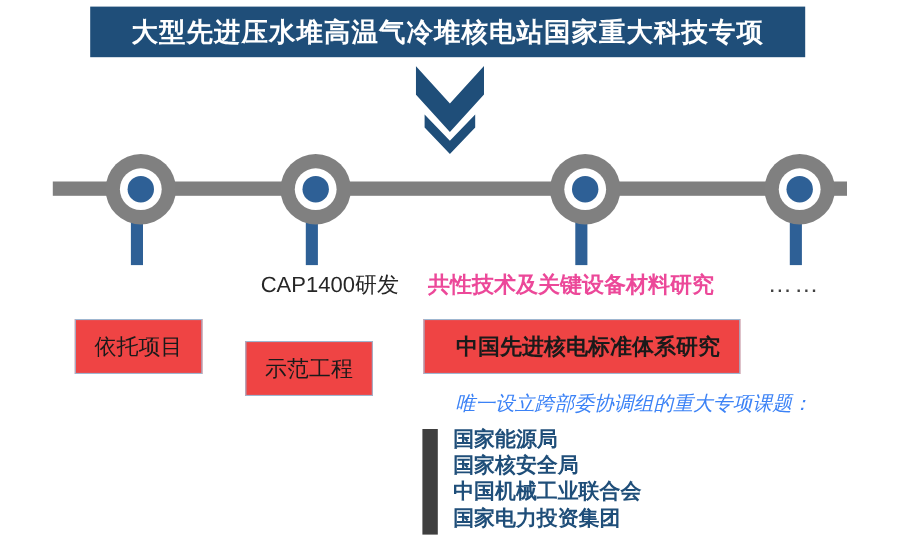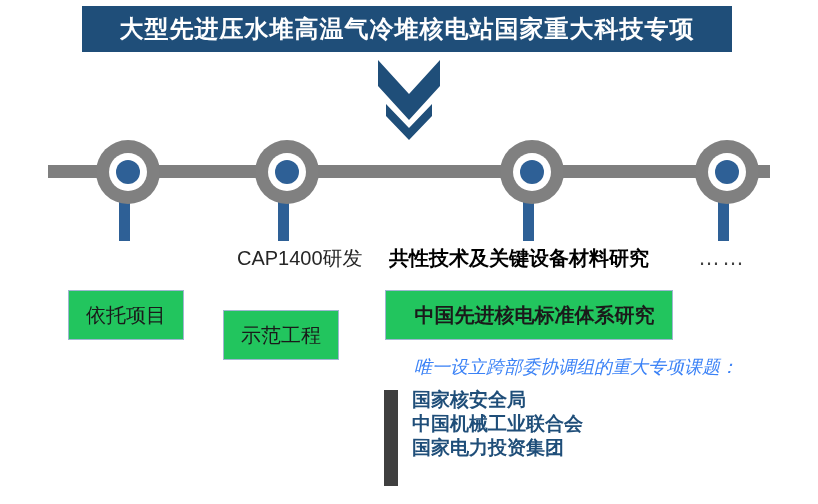--- a/index.html
+++ b/index.html
@@ -90,33 +90,33 @@
 
   
   .caption {
     position: absolute;
     font-size: 20px;
     color: #262626;
     white-space: nowrap;
   }
   .caption.bold {
     font-weight: bold;
-    color: #000000;
+    color: #ec4899;
   }
   .ellipsis {
     position: absolute;
     font-size: 22px;
     color: #404040;
     letter-spacing: 2px;
   }
 
   
   .box {
     position: absolute;
-    background: #22c55e;
+    background: #ef4444;
     border: 1px solid #9fb6d0;
     color: #1a1a1a;
     font-size: 20px;
     display: flex;
     align-items: center;
     justify-content: center;
     box-sizing: border-box;
     white-space: nowrap;
   }
   .box.bold { font-weight: bold; padding-left: 11px; }
@@ -196,18 +196,19 @@
   <div class="caption bold" style="left:389px; top:245px;">共性技术及关键设备材料研究</div>
   <div class="ellipsis" style="left:698px; top:245px;">……</div>
 
   <div class="box" style="left:68px; top:290px; width:116px; height:50px;">依托项目</div>
   <div class="box" style="left:223px; top:290px; width:116px; height:50px;margin-top:20px;">示范工程</div>
   <div class="box bold" style="left:385px; top:290px; width:288px; height:50px;">中国先进核电标准体系研究</div>
 
   <div class="note-title">唯一设立跨部委协调组的重大专项课题：</div>
   <div class="note-bar"></div>
   <div class="org-list">
+    <div class="org-item">国家能源局</div>
     <div class="org-item">国家核安全局</div>
     <div class="org-item">中国机械工业联合会</div>
     <div class="org-item">国家电力投资集团</div>
   </div>
 
 </div>
 
 </body></html>

